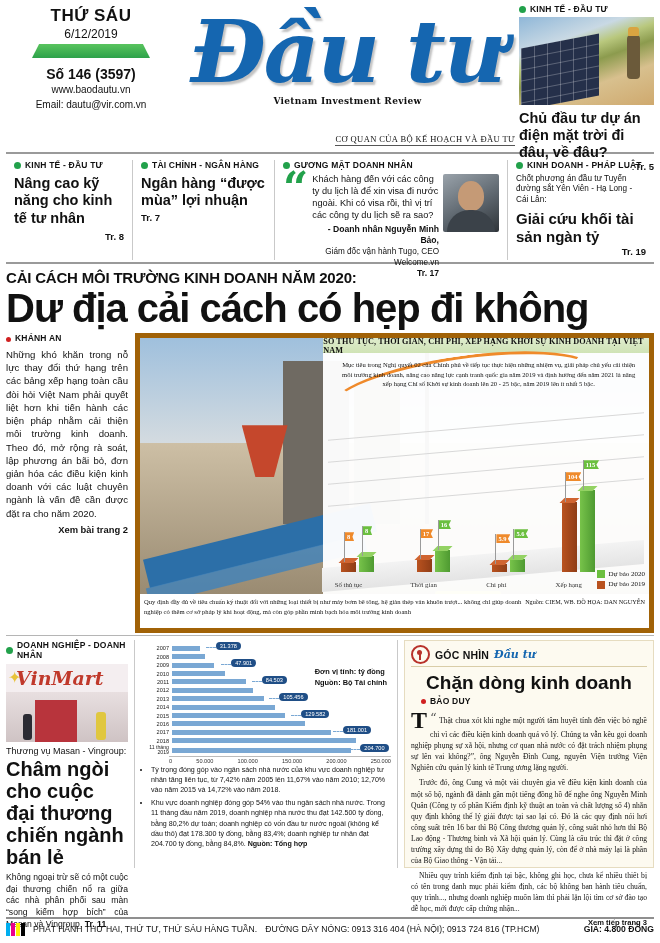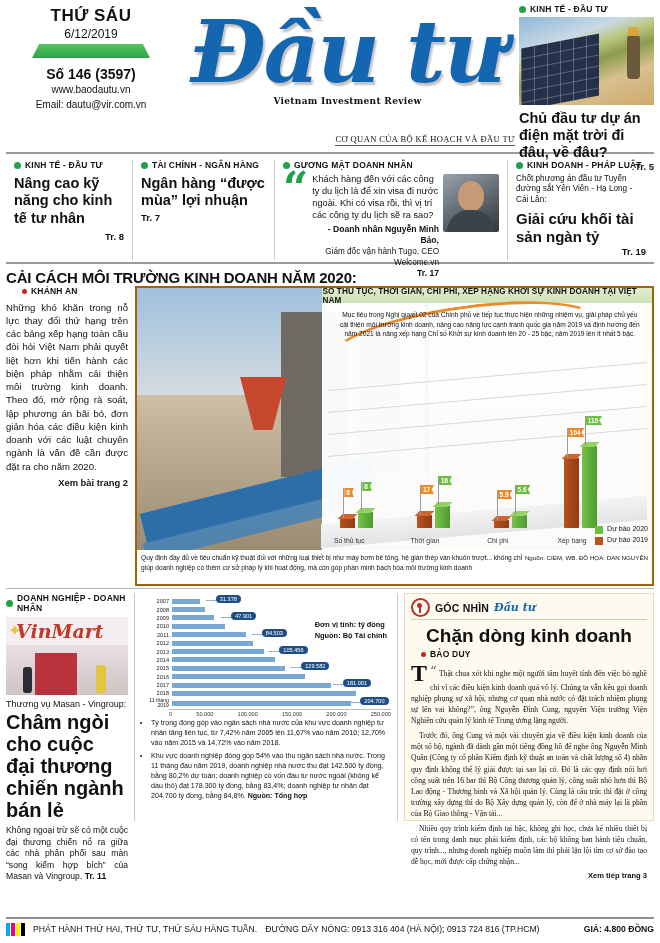--- a/index.html
+++ b/index.html
@@ -70,23 +70,23 @@
     border-radius:22px 22px 0 0;background:#3b4249;}
   .t4 .sub{font-size:8.2px;line-height:1.25;margin-top:4px;}
 
   
   .eyebrow{font-size:15px;font-weight:bold;letter-spacing:-.2px;margin:5px 0 0;}
   .bighead{font-size:40px;font-weight:bold;line-height:1.03;letter-spacing:-1px;margin:2px 0 4px;}
 
   
   .feature{display:flex;gap:7px;height:300px;}
   .lead{width:122px;font-size:9.6px;line-height:1.38;text-align:justify;}
-  .lead .byline{margin-bottom:3px;margin-left:16px;}
+  .lead .byline{margin-bottom:3px;}
   .lead .more{text-align:right;font-weight:bold;font-size:9.4px;margin-top:4px;}
-  .figure{flex:1;position:relative;border:2px solid #a16207;overflow:hidden;background:#ef4444;}
+  .figure{flex:1;position:relative;border:5px solid #a16207;overflow:hidden;background:#ef4444;font-family:Liberation Serif, serif;}
   .photo{position:absolute;inset:0;background:
     linear-gradient(#a7c4dd 0 34%,#cfc6b4 34% 100%);}
   .photo .sky{position:absolute;left:0;right:0;top:0;height:36%;
     background:linear-gradient(#9fc0dd,#d4dbe0);}
   .photo .ground{position:absolute;left:0;right:0;bottom:0;height:64%;
     background:linear-gradient(#cdbfa5,#8e7f66);}
   .photo .silo{position:absolute;left:28%;top:8%;width:13%;height:56%;background:#6f6a62;}
   .photo .silo2{position:absolute;left:42%;top:14%;width:9%;height:50%;background:#847d71;}
   .photo .belt{position:absolute;left:2%;bottom:14%;width:46%;height:10%;
     background:#2c6fa8;transform:rotate(-14deg);transform-origin:left bottom;}
@@ -276,20 +276,21 @@
       </div>
       <div class="sub">Chốt phương án đầu tư Tuyến đường sắt Yên Viên - Hạ Long - Cái Lân:</div>
       <h4 style="font-size:15px">Giải cứu khối tài sản ngàn tỷ</h4>
       <div class="pg" style="text-align:right">Tr. 19</div>
     </div>
   </div>
 
   <hr class="rule">
 
   <div class="eyebrow">CẢI CÁCH MÔI TRƯỜNG KINH DOANH NĂM 2020:</div>
+  <div class="bighead">Dư địa cải cách có hẹp đi không</div>
 
   <div class="feature">
 
     <div class="lead">
       <div class="kicker byline">
         <span class="dot red"></span>
         <span>KHÁNH AN</span>
       </div>
       <div>Những khó khăn trong nỗ lực thay đổi thứ hạng trên các bảng xếp hạng toàn cầu đòi hỏi Việt Nam phải quyết liệt hơn khi tiến hành các biện pháp nhằm cải thiện môi trường kinh doanh. Theo đó, mở rộng  rà soát, lập phương án bãi bỏ, đơn giản hóa các điều kiện kinh doanh với các luật chuyên ngành là vấn đề cần được đặt ra cho năm 2020.</div>
       <div class="more">Xem bài trang 2</div>

